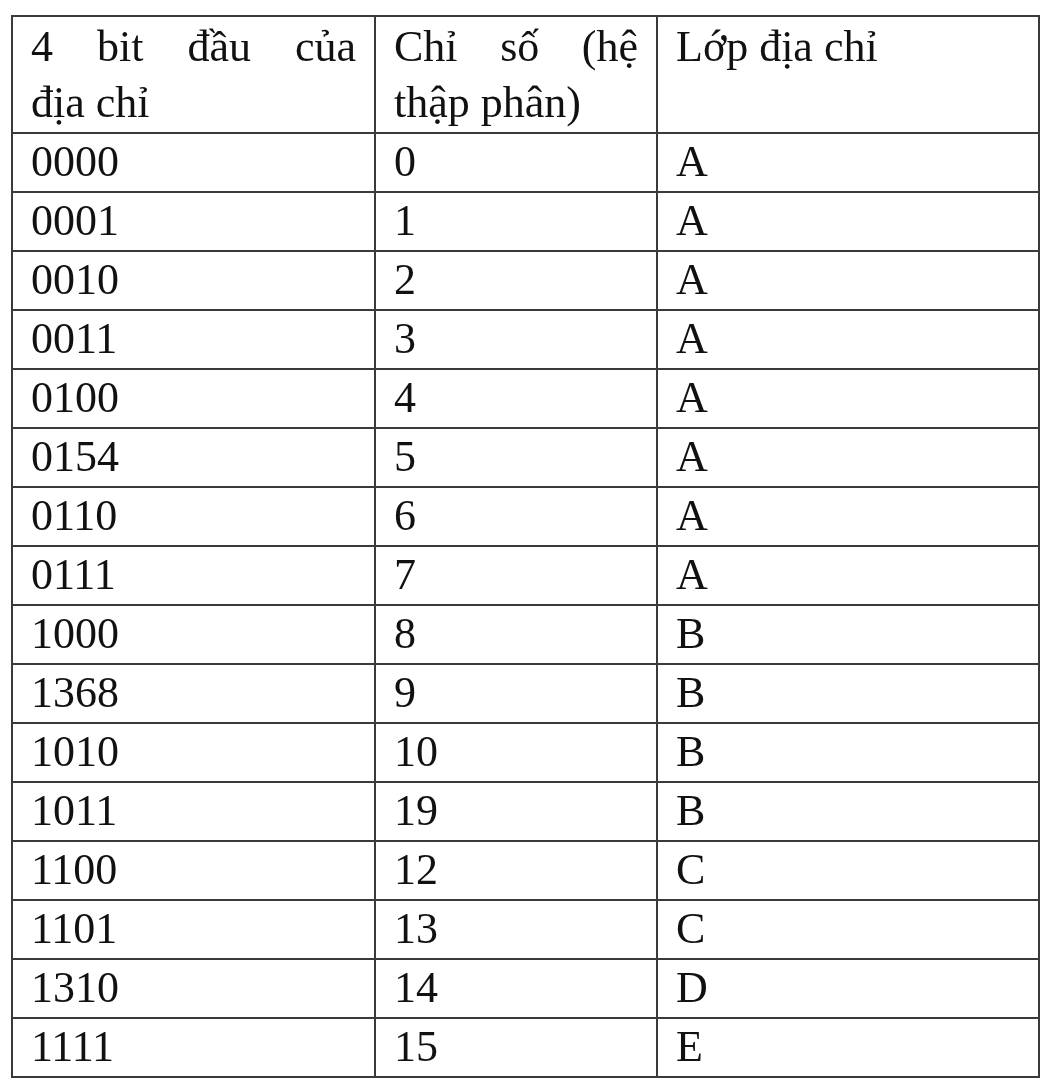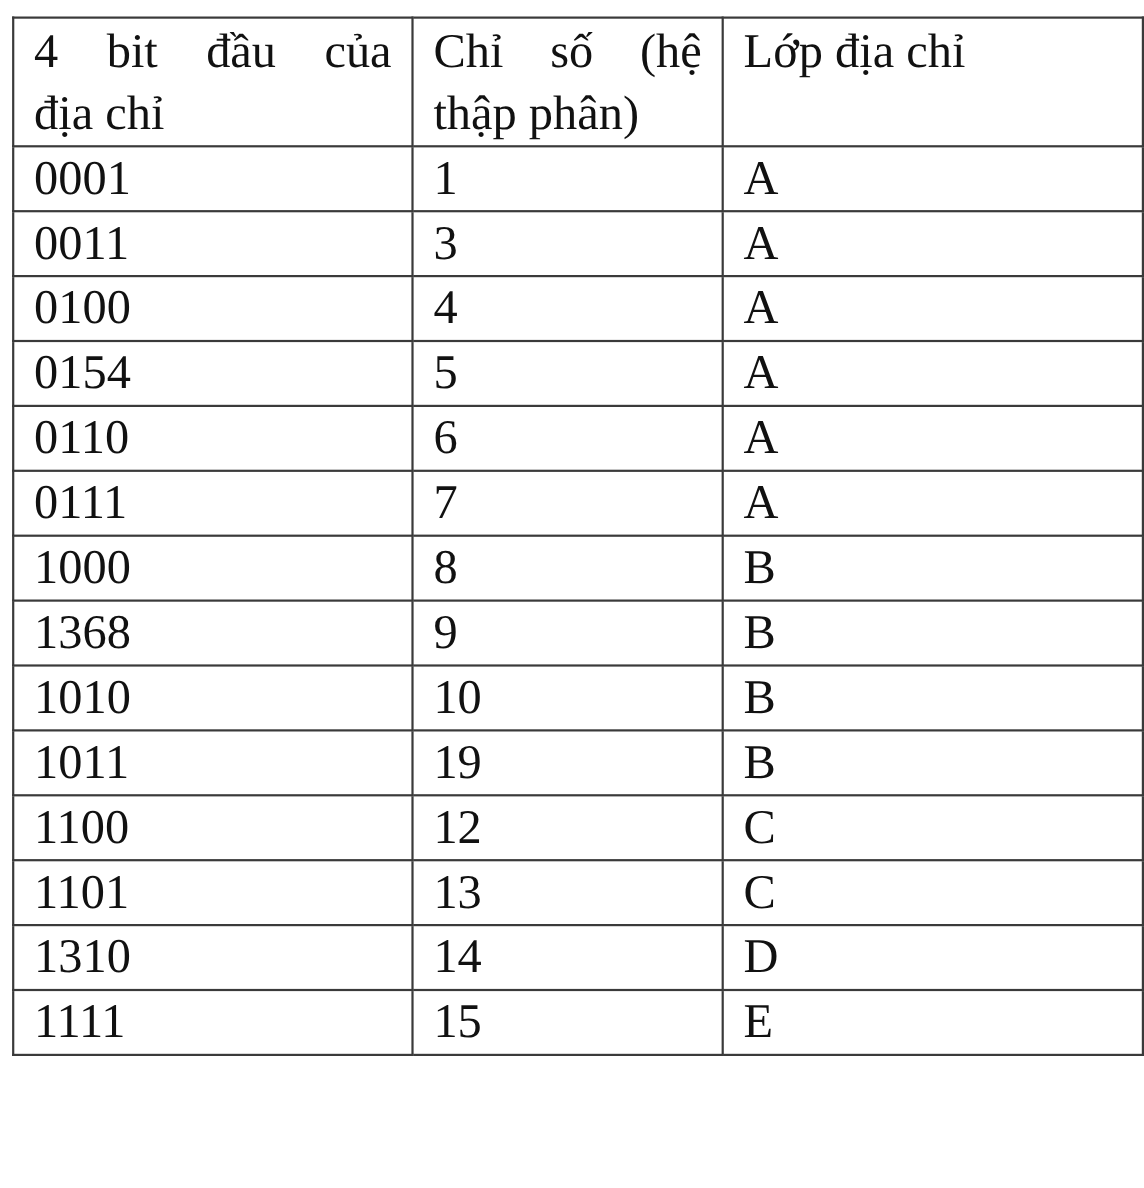--- a/index.html
+++ b/index.html
@@ -47,23 +47,33 @@
       <th class="just">
         <span class="line1">Chỉ số (hệ</span>
         <span>thập phân)</span>
       </th>
       <th>
         <span>Lớp địa chỉ</span>
       </th>
     </tr>
   </thead>
   <tbody id="tbody">
+  <tr>
+        <td>0000</td>
+        <td>0</td>
+        <td>A</td>
+      </tr>
       <tr>
         <td>0001</td>
         <td>1</td>
+        <td>A</td>
+      </tr>
+      <tr>
+        <td>0010</td>
+        <td>2</td>
         <td>A</td>
       </tr>
       <tr>
         <td>0011</td>
         <td>3</td>
         <td>A</td>
       </tr>
       <tr>
         <td>0100</td>
         <td>4</td>

